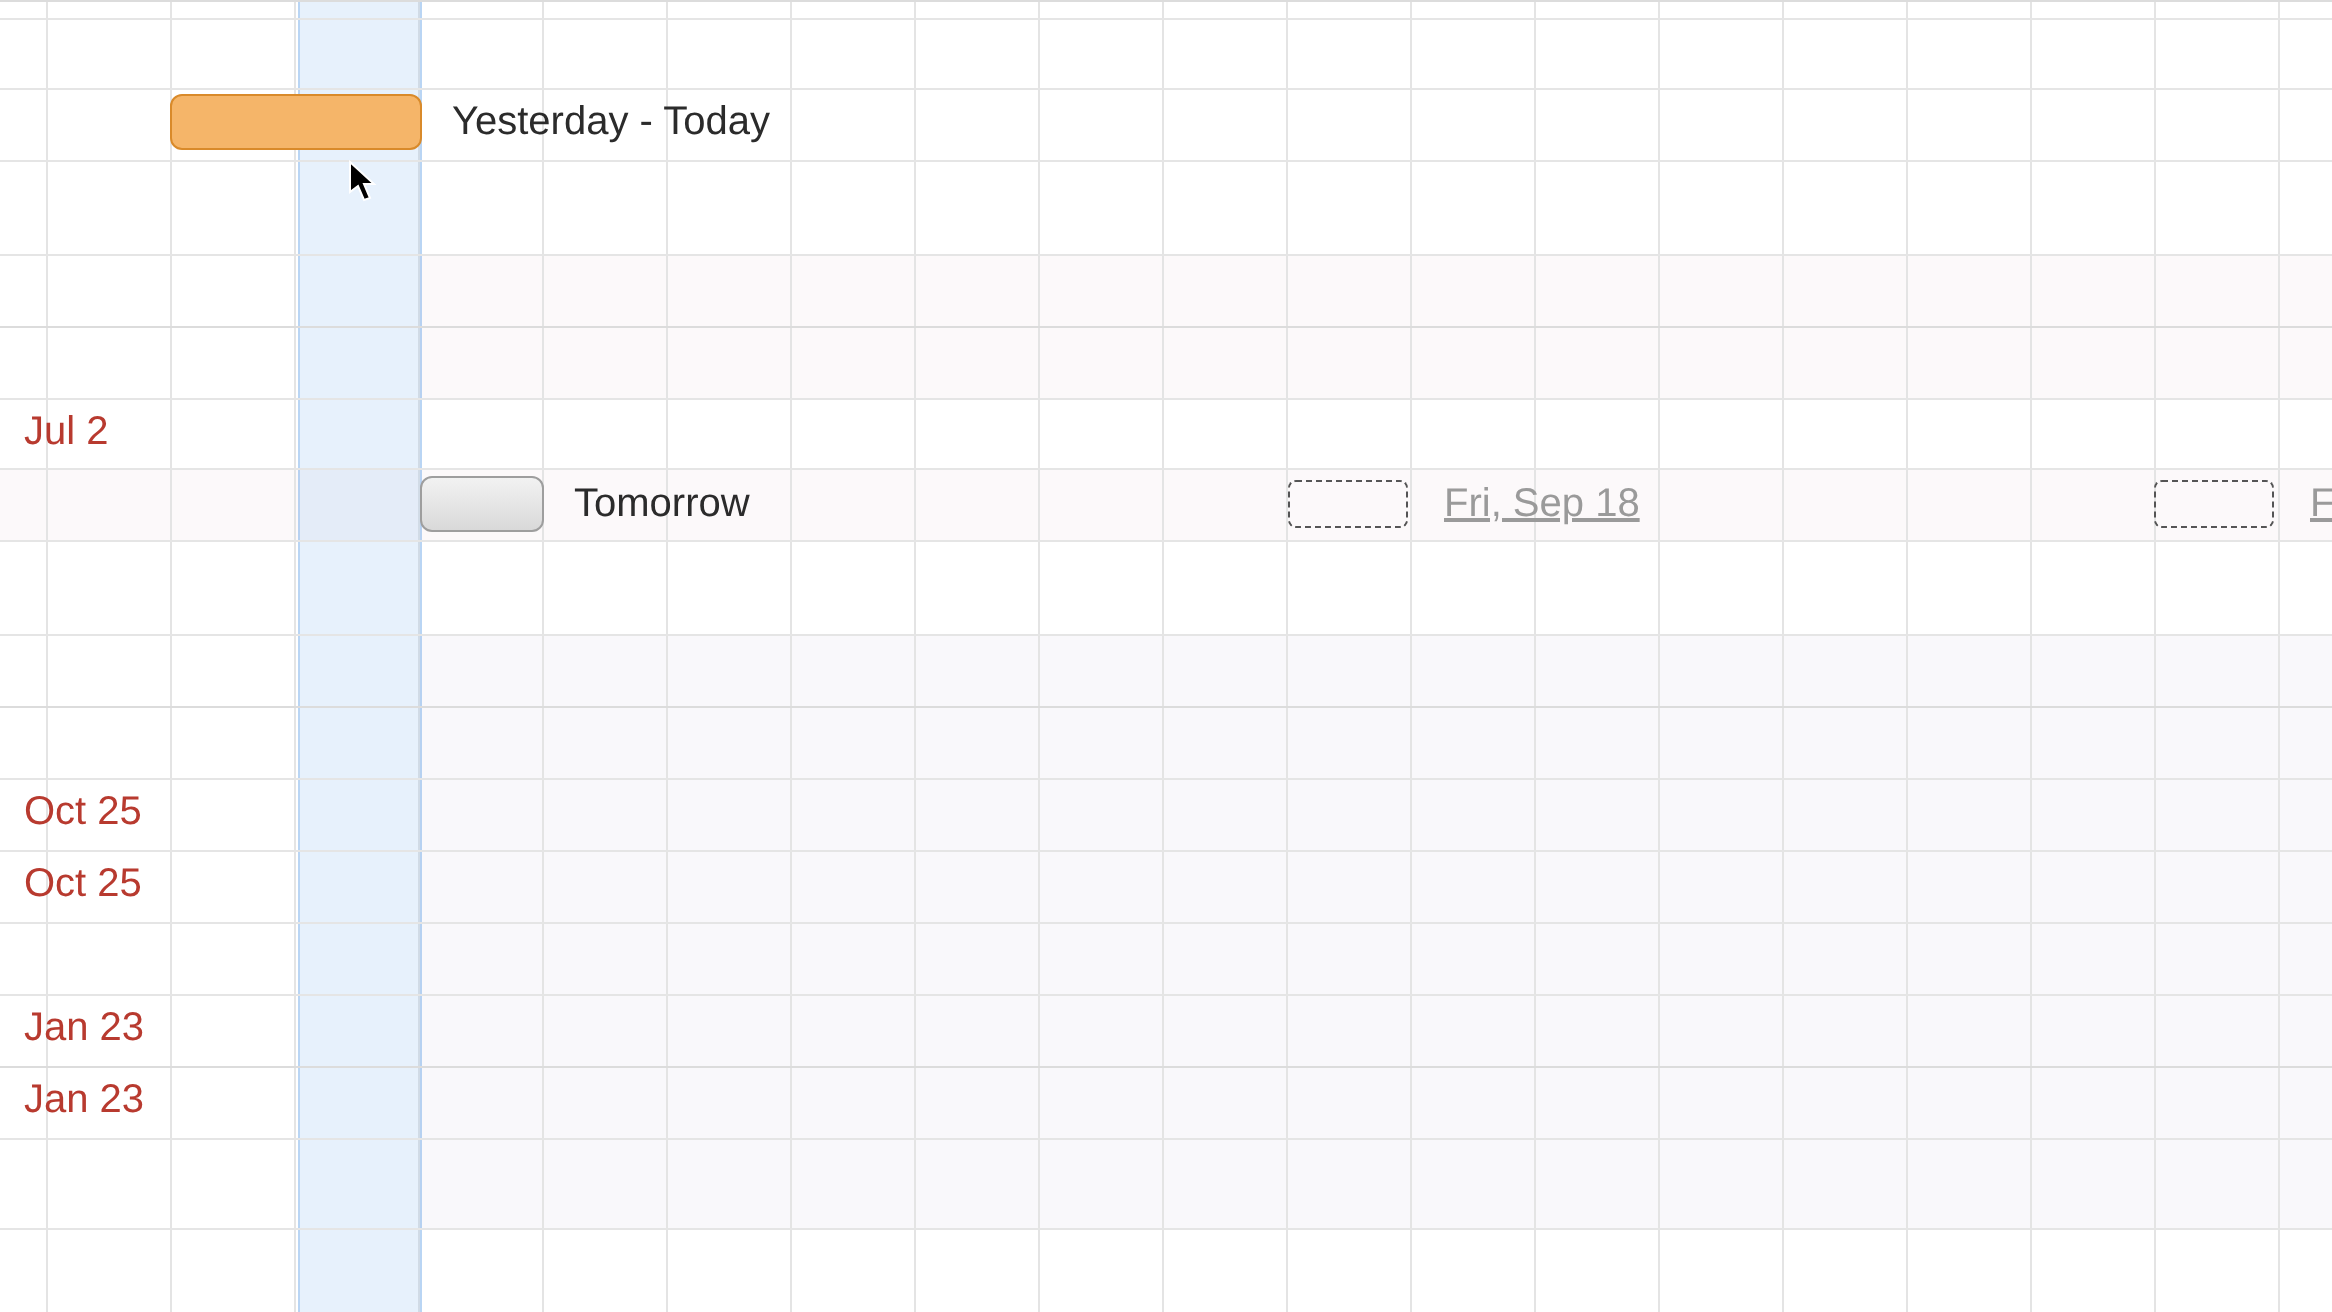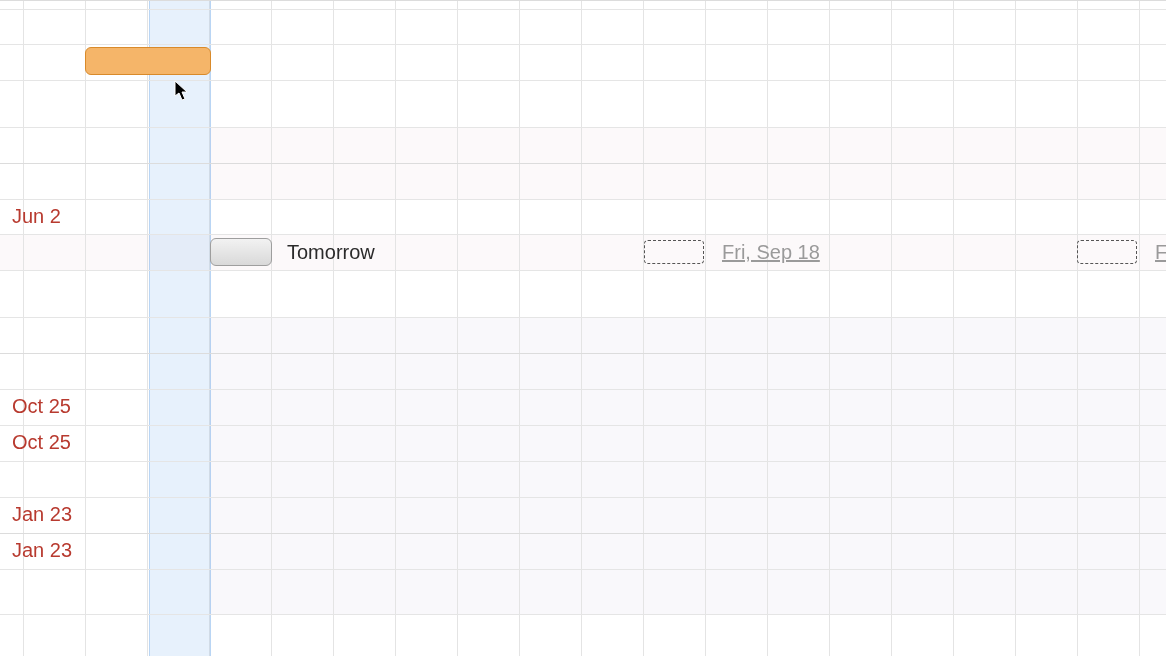--- a/index.html
+++ b/index.html
@@ -134,27 +134,28 @@
       <div class="hrow strong" style="top: 353px;"></div>
       <div class="hrow" style="top: 389px;"></div>
       <div class="hrow" style="top: 425px;"></div>
       <div class="hrow" style="top: 461px;"></div>
       <div class="hrow" style="top: 497px;"></div>
       <div class="hrow strong" style="top: 533px;"></div>
       <div class="hrow" style="top: 569px;"></div>
       <div class="hrow" style="top: 614px;"></div>
     </div>
 
-  <div class="date-label" style="top:205px;">Jun 2</div>
+  <div class="date-label" style="top:205px;">Jul 2</div>
   <div class="date-label" style="top:395px;">Oct 25</div>
   <div class="date-label" style="top:431px;">Oct 25</div>
   <div class="date-label" style="top:503px;">Jan 23</div>
   <div class="date-label" style="top:539px;">Jan 23</div>
 
   <div class="bar-orange" style="left:85px;top:47px;width:126px;"></div>
+  <div class="bar-label" style="left:226px;top:50px;">Yesterday - Today</div>
 
   <div class="bar-gray" style="left:210px;top:238px;width:62px;"></div>
   <div class="bar-label" style="left:287px;top:241px;">Tomorrow</div>
 
   <div class="bar-ghost" style="left:644px;top:240px;width:60px;"></div>
   <div class="bar-label dim" style="left:722px;top:241px;">Fri, Sep 18</div>
 
   <div class="bar-ghost" style="left:1077px;top:240px;width:60px;"></div>
   <div class="bar-label dim" style="left:1155px;top:241px;">F</div>
 

